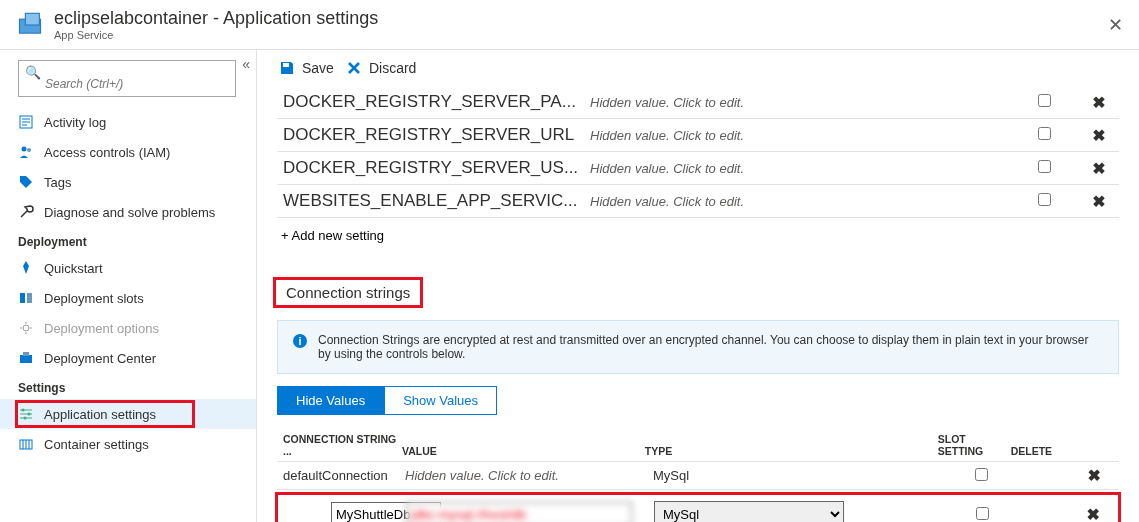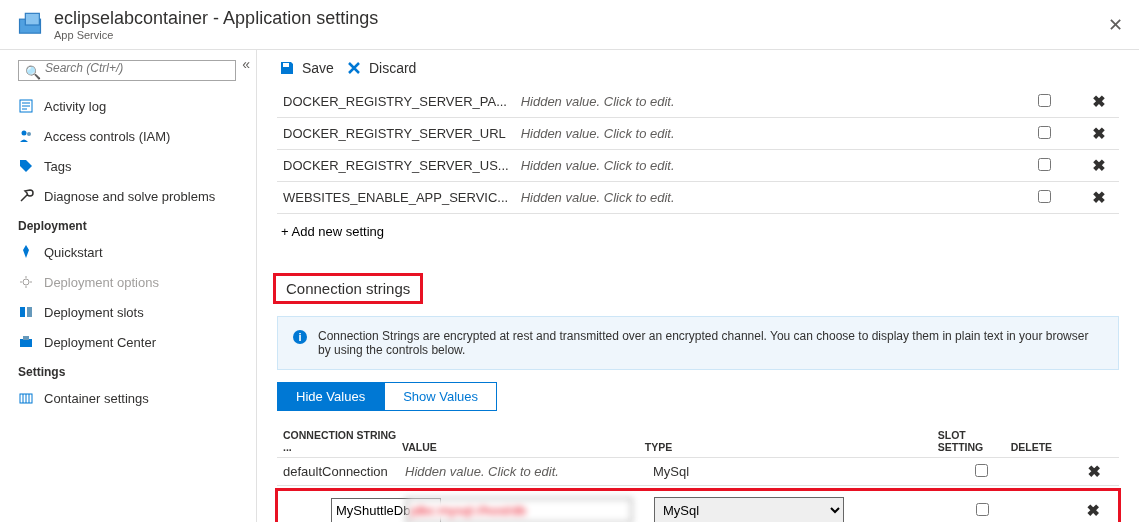--- a/index.html
+++ b/index.html
@@ -8,21 +8,21 @@
     .header { display: flex; align-items: center; padding: 8px 16px; border-bottom: 1px solid #e1e1e1; height: 50px; }
     .header-icon { width: 28px; height: 28px; margin-right: 10px; }
     .header-text h1 { font-size: 18px; font-weight: 400; }
     .header-text .sub { font-size: 11px; color: #605e5c; }
     .close-btn { margin-left: auto; font-size: 18px; cursor: pointer; color: #605e5c; }
 
     .layout { display: flex; height: calc(100% - 50px); }
     .sidebar { width: 257px; border-right: 1px solid #e1e1e1; display: flex; flex-direction: column; position: relative; padding-top: 6px; }
     .collapse { position: absolute; top: 6px; right: 6px; color: #605e5c; font-size: 14px; cursor: pointer; }
     .search { margin: 4px 20px 10px 18px; position: relative; }
-    .search input { width: 100%; padding: 0 8px 5px 26px; border: 1px solid #a6a6a6; font-size: 12px; font-style: italic; color: #605e5c; }
+    .search input { width: 100%; padding: 16px 8px 5px 26px; border: 1px solid #a6a6a6; font-size: 12px; font-style: italic; color: #605e5c; }
     .search .sicon { position: absolute; left: 7px; top: 5px; color: #888; }
     .nav { overflow-y: auto; flex: 1; }
     .nav::-webkit-scrollbar { width: 12px; }
     .nav::-webkit-scrollbar-thumb { background: #c8c8c8; }
     .nav::-webkit-scrollbar-track { background: #f4f4f4; }
     .nav-group { padding: 8px 18px 4px; font-size: 12px; font-weight: 600; color: #323130; }
     .nav-item { display: flex; align-items: center; padding: 7px 18px; cursor: pointer; font-size: 13px; }
     .nav-item.active { background: #e5f1fb; }
     .nav-item.disabled { color: #a19f9d; }
     .nav-item .nicon { width: 16px; height: 16px; margin-right: 10px; display: inline-flex; align-items: center; justify-content: center; }
@@ -31,21 +31,21 @@
     .toolbar { display: flex; align-items: flex-start; padding: 10px 22px; gap: 12px; }
     .tool-btn { display: inline-flex; align-items: center; gap: 7px; font-size: 14px; cursor: pointer; color: #323130; }
     .tool-btn svg { width: 16px; height: 16px; }
     .content { flex: 1; overflow-y: auto; padding: 0 20px 12px 20px; position: relative; }
     .content::-webkit-scrollbar { width: 14px; }
     .content::-webkit-scrollbar-thumb { background: #c8c8c8; }
     .content::-webkit-scrollbar-track { background: #f4f4f4; }
 
     .settings-table { width: 100%; border-collapse: collapse; }
     .settings-table td { padding: 6px 6px; border-bottom: 1px solid #e1e1e1; vertical-align: middle; }
-    .settings-table td.name { width: 180px; font-size: 13px; }
+    .settings-table td.name { width: 180px; font-size: 17px; }
     .settings-table td.val { font-style: italic; color: #605e5c; font-size: 13px; }
     .settings-table td.slot { width: 70px; text-align: center; }
     .settings-table td.del { width: 40px; text-align: center; cursor: pointer; }
     .del-x { font-weight: 700; font-size: 16px; }
 
     .add-link { color: #000000; font-size: 13px; cursor: pointer; padding: 10px 4px; display: inline-block; }
 
     .section-title { font-size: 15px; font-weight: 400; padding: 6px 0; margin-top: 24px; display: inline-block; }
     .title-highlight { border: 3px solid #e81123; padding: 4px 10px; margin-left: -4px; }
 
@@ -140,49 +140,63 @@
 
       <div class="nav-group">Deployment</div>
       <div class="nav-item">
           <span class="nicon">
             <svg viewBox="0 0 16 16">
               <path d="M8 1 L11 6 L8 14 L5 6 Z" fill="#0078d4"></path>
             </svg>
           </span>
           <span>Quickstart</span>
         </div>
+      <div class="nav-item">
+          <span class="nicon">
+            <svg viewBox="0 0 16 16">
+              <rect x="2" y="3" width="5" height="10" fill="#0078d4"></rect>
+              <rect x="9" y="3" width="5" height="10" fill="#69b"></rect>
+            </svg>
+          </span>
+          <span>Deployment slots</span>
+        </div>
       <div class="nav-item disabled">
           <span class="nicon">
             <svg viewBox="0 0 16 16">
               <circle cx="8" cy="8" r="3" fill="none" stroke="#a19f9d"></circle>
               <path d="M8 2v2M8 12v2M2 8h2M12 8h2" stroke="#a19f9d"></path>
             </svg>
           </span>
           <span>Deployment options</span>
         </div>
       <div class="nav-item">
           <span class="nicon">
             <svg viewBox="0 0 16 16">
-              <rect x="2" y="3" width="5" height="10" fill="#0078d4"></rect>
-              <rect x="9" y="3" width="5" height="10" fill="#69b"></rect>
-            </svg>
-          </span>
-          <span>Deployment slots</span>
-        </div>
-      <div class="nav-item">
-          <span class="nicon">
-            <svg viewBox="0 0 16 16">
               <rect x="2" y="5" width="12" height="8" fill="#0078d4"></rect>
               <rect x="5" y="2" width="6" height="4" fill="#69b"></rect>
             </svg>
           </span>
           <span>Deployment Center</span>
         </div>
 
       <div class="nav-group">Settings</div>
+      <div style="position:relative">
+        <div class="side-highlight" style="top:1px"></div>
+        <div class="nav-item active">
+            <span class="nicon">
+              <svg viewBox="0 0 16 16">
+                <path d="M2 4h12M2 8h12M2 12h12" stroke="#4a8"></path>
+                <circle cx="5" cy="4" r="1.5" fill="#4a8"></circle>
+                <circle cx="11" cy="8" r="1.5" fill="#4a8"></circle>
+                <circle cx="7" cy="12" r="1.5" fill="#4a8"></circle>
+              </svg>
+            </span>
+            <span>Application settings</span>
+          </div>
+      </div>
       <div class="nav-item">
           <span class="nicon">
             <svg viewBox="0 0 16 16">
               <rect x="2" y="4" width="12" height="9" fill="none" stroke="#0078d4"></rect>
               <path d="M5 4v9M8 4v9M11 4v9" stroke="#0078d4"></path>
             </svg>
           </span>
           <span>Container settings</span>
         </div>
     </div>

